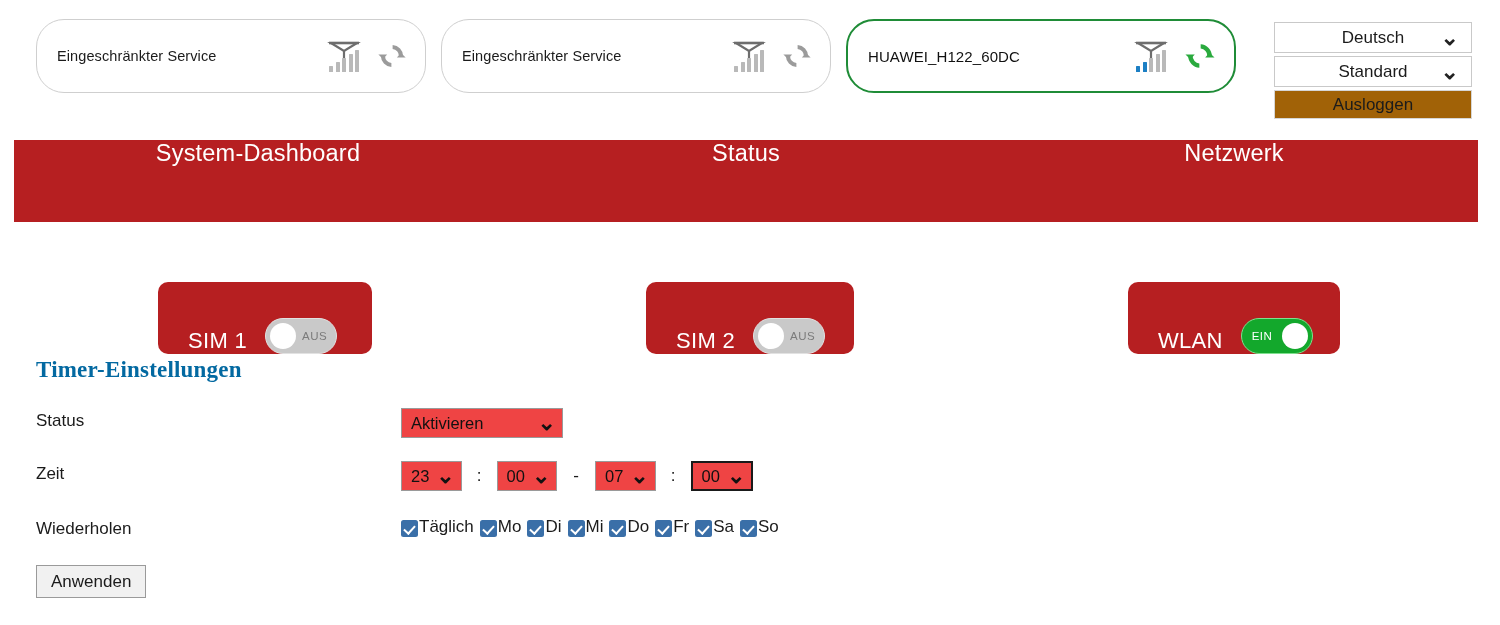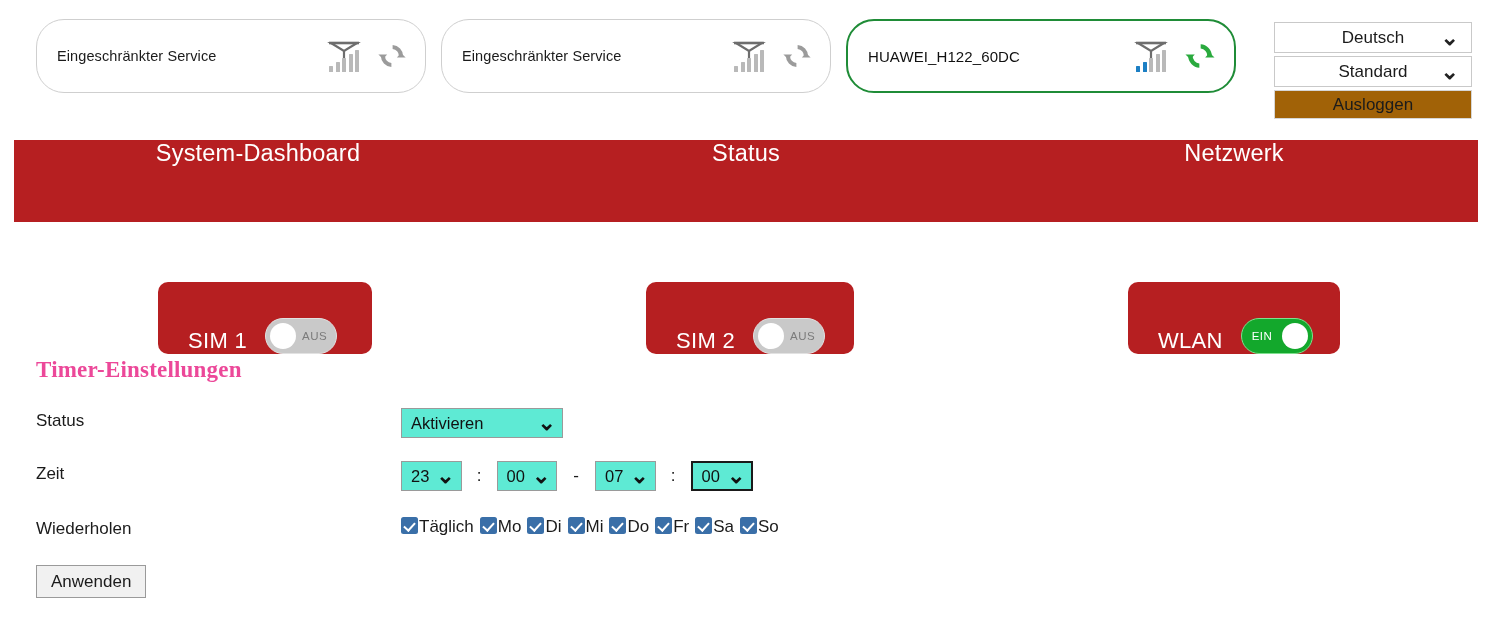--- a/index.html
+++ b/index.html
@@ -203,37 +203,37 @@
   .switch.on .knob { right: 4px; }
 
   
   .timer-title {
     position: absolute;
     left: 36px;
     top: 357px;
     font-family: "Liberation Serif", serif;
     font-weight: bold;
     font-size: 23px;
-    color: #ec4899;
+    color: #0369a1;
     letter-spacing: 0.2px;
   }
   .form-label {
     position: absolute;
     left: 36px;
     font-size: 17px;
     color: #1b1b1b;
   }
   .lbl-status { top: 411px; }
   .lbl-zeit   { top: 464px; }
   .lbl-wdh    { top: 519px; }
 
   .sel {
     box-sizing: border-box;
     border: 1px solid #9a9a9a;
-    background: #5eead4;
+    background: #ef4444;
     height: 30px;
     display: inline-flex;
     align-items: center;
     font-size: 16.5px;
     color: #111;
     padding: 0 6px 0 9px;
     position: relative;
     vertical-align: middle;
   }
   .sel .caret {
@@ -274,21 +274,21 @@
 
   .repeat-row {
     position: absolute;
     left: 401px;
     top: 517px;
     display: flex;
     align-items: center;
   }
   .cb-item {
     display: flex;
-    align-items: flex-start;
+    align-items: flex-end;
     margin-right: 6px;
   }
   .cb {
     width: 17px;
     height: 17px;
     border-radius: 2.5px;
     background: #3a6fa8;
     position: relative;
     flex: 0 0 auto;
     margin-right: 1px;

